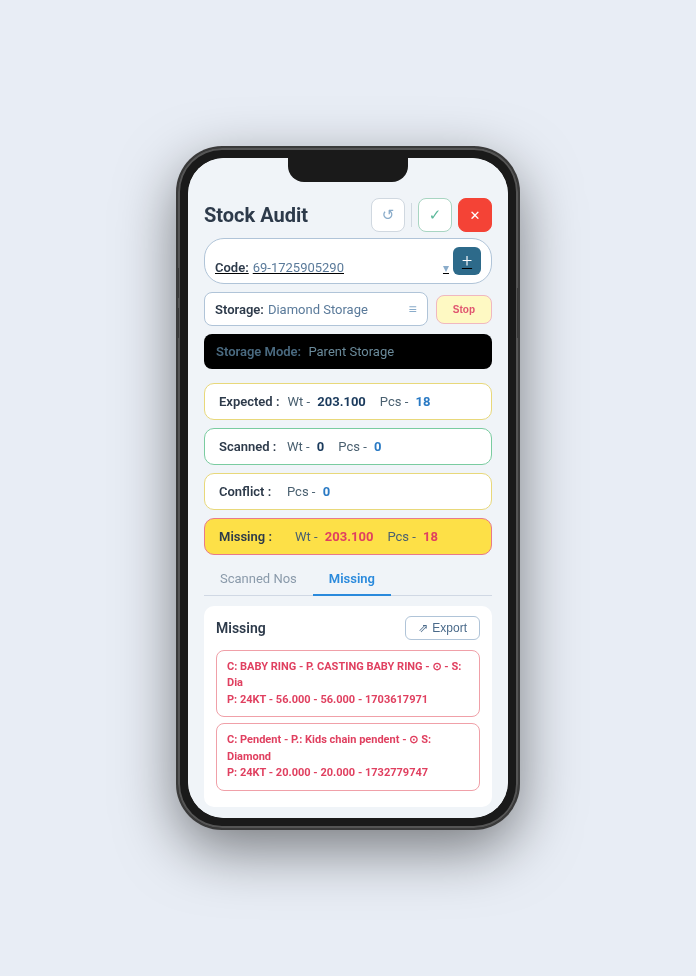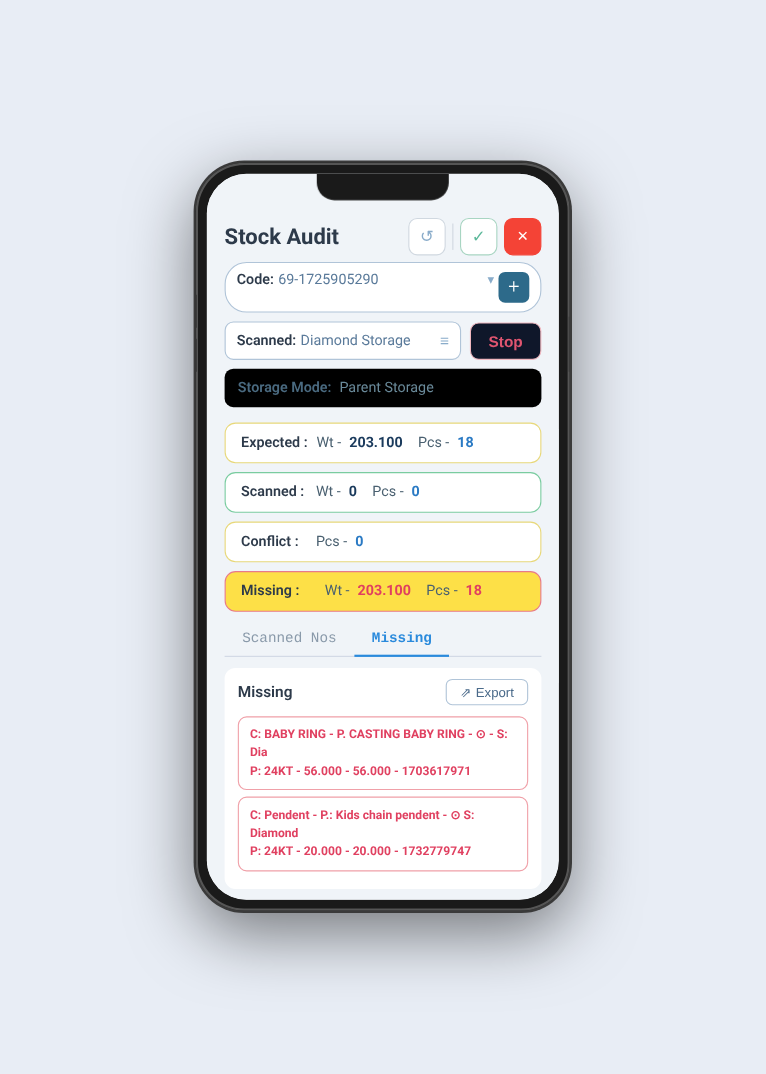--- a/index.html
+++ b/index.html
@@ -121,21 +121,22 @@
     }
 
     
     .field-row {
       background: white;
       border: 1.5px solid #b0c4d8;
       border-radius: 20px;
       padding: 8px 10px;
       margin-bottom: 8px;
       display: flex;
-      align-items: flex-start;
+      align-items: flex-end;
+      text-decoration: underline;
     }
 
     .field-label {
       font-size: 13px;
       font-weight: 600;
       color: #2d3a4a;
       margin-right: 4px;
       white-space: nowrap;
     }
 
@@ -179,26 +180,26 @@
       background: white;
       border: 1.5px solid #b0c4d8;
       border-radius: 8px;
       padding: 8px 10px;
       display: flex;
       align-items: center;
       flex: 1;
     }
 
     .btn-stop {
-      background: #0f172a;
+      background: #fef9c3;
       color: #e05570;
       border: 1.5px solid #f0b8c0;
       border-radius: 8px;
       padding: 8px 16px;
-      font-size: 14px;
+      font-size: 10px;
       font-weight: 600;
       cursor: pointer;
       white-space: nowrap;
     }
 
     
     .storage-field {
       background: #000000;
       border: none;
       border-radius: 8px;
@@ -271,21 +272,20 @@
       color: #e04060;
     }
 
     
     .tabs-row {
       display: flex;
       align-items: flex-start;
       gap: 0;
       margin-bottom: 10px;
       border-bottom: 1.5px solid #d0d8e4;
-      font-family: Liberation Mono, monospace;
     }
 
     .tab {
       padding: 8px 16px;
       font-size: 13px;
       color: #8a9aaa;
       cursor: pointer;
       border-bottom: 2.5px solid transparent;
       margin-bottom: -1.5px;
     }
@@ -409,21 +409,21 @@
 
         <div class="field-row">
           <span class="field-label">Code:</span>
           <span class="field-value">69-1725905290</span>
           <span class="field-arrow">▾</span>
           <div class="btn-add">+</div>
         </div>
 
         <div class="category-row">
           <div class="category-field">
-            <span class="field-label">Scanned:</span>
+            <span class="field-label">Storage:</span>
             <span class="field-value">Diamond Storage</span>
             <span style="font-size:14px; color:#8aacca;">≡</span>
           </div>
           <button class="btn-stop">Stop</button>
         </div>
 
         <div class="storage-field">
           <span style="font-weight:600; color:#4a6a80;">Storage Mode:</span>
           <span style="color:#6a8a9a; margin-left:4px;">Parent Storage</span>
         </div>

